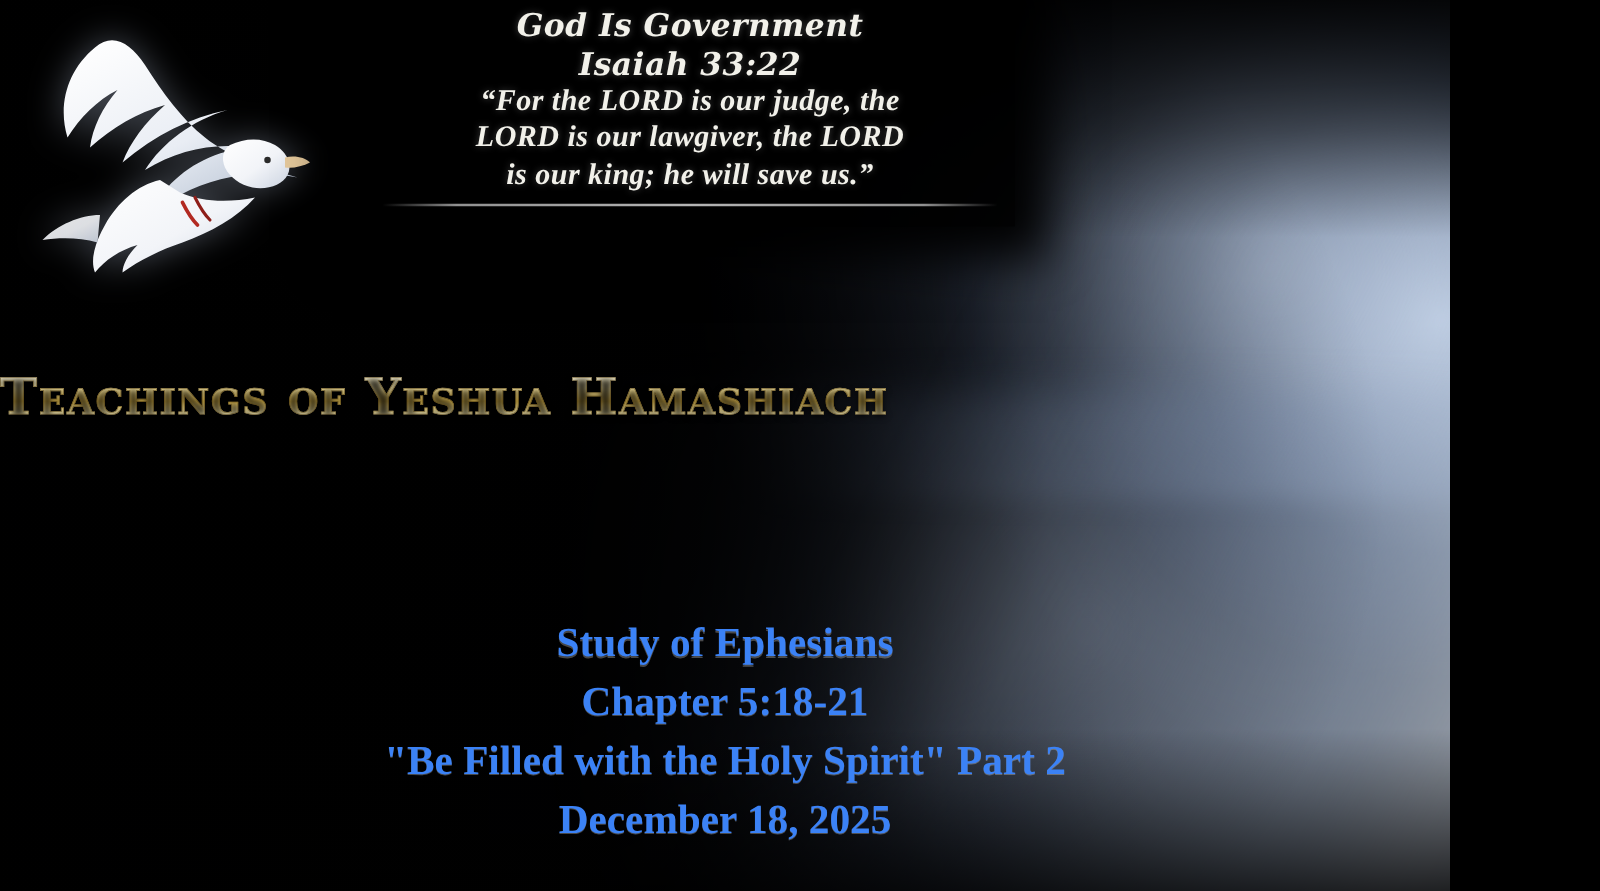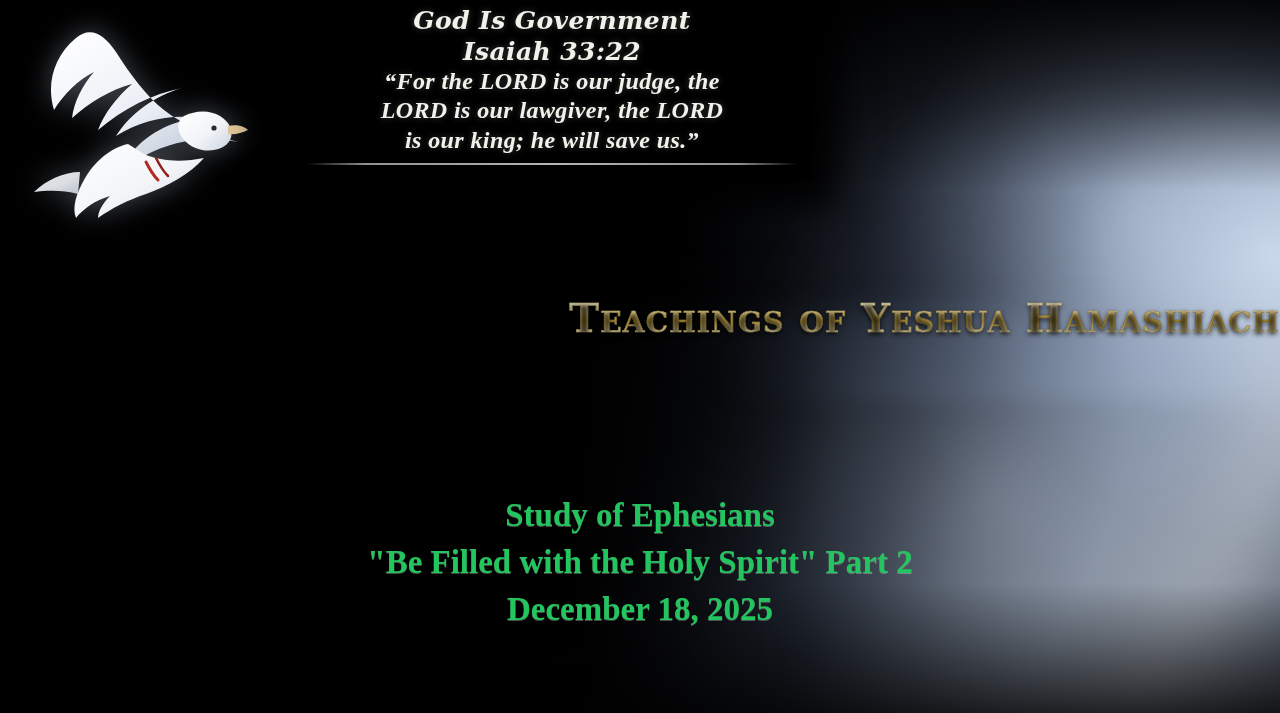--- a/index.html
+++ b/index.html
@@ -2,21 +2,21 @@
 <html><head>
 <meta charset="utf-8">
 <style>
   html, body {
     margin: 0;
     padding: 0;
     background: #000;
   }
   #slide {
     position: relative;
-    width: 1280px;
+    width: 1160px;
     height: 713px;
     overflow: hidden;
     background: #000;
     font-family: "Liberation Serif", serif;
   }
 
   
   .bg-base {
     position: absolute;
     inset: 0;
@@ -142,21 +142,21 @@
     height: 200px;
     filter: drop-shadow(0 0 14px rgba(200,215,240,0.35));
   }
 
   
   .title-block {
     position: absolute;
     left: 0;
     right: 0;
     top: 296px;
-    text-align: right;
+    text-align: left;
     font-family: "DejaVu Serif", "Liberation Serif", serif;
   }
   .title-main {
     font-size: 40px;
     font-weight: 700;
     letter-spacing: 1.2px;
     font-variant: small-caps;
     background: linear-gradient(180deg, #fffdf2 0%, #f6e6a8 32%, #d9b44a 58%, #f3e3a2 78%, #fffaec 100%);
     -webkit-background-clip: text;
     background-clip: text;
@@ -180,21 +180,21 @@
     line-height: 1.08;
   }
 
   
   .study-block {
     position: absolute;
     left: 0;
     right: 0;
     top: 492px;
     text-align: center;
-    color: #22c55e;
+    color: #3b82f6;
     font-family: "Liberation Serif", serif;
     font-weight: 700;
     font-size: 33px;
     line-height: 1.42;
     text-shadow: 0 1px 0 rgba(255,255,255,0.28);
   }
   .study-block .sline { display: block; }
 
   
   .nowrap { white-space: nowrap; }
@@ -251,17 +251,18 @@
     <div class="line sm">is our king; he will save us.”</div>
     <div class="rule"></div>
   </div>
 
   <div class="title-block">
     <div class="title-main">Teachings of Yeshua Hamashiach</div>
   </div>
 
   <div class="study-block">
     <span class="sline">Study of Ephesians</span>
+    <span class="sline">Chapter 5:18-21</span>
     <span class="sline nowrap">"Be Filled with the Holy Spirit" Part 2</span>
     <span class="sline">December 18, 2025</span>
   </div>
 
 </div>
 
 </body></html>

